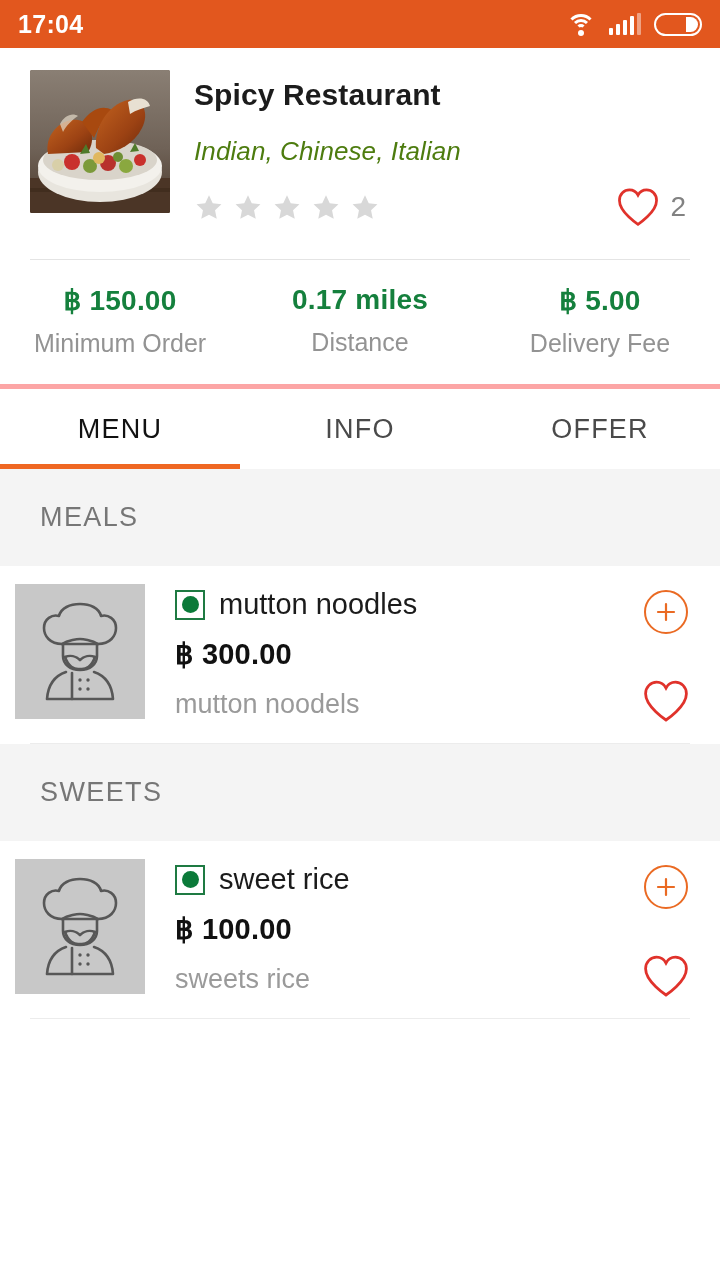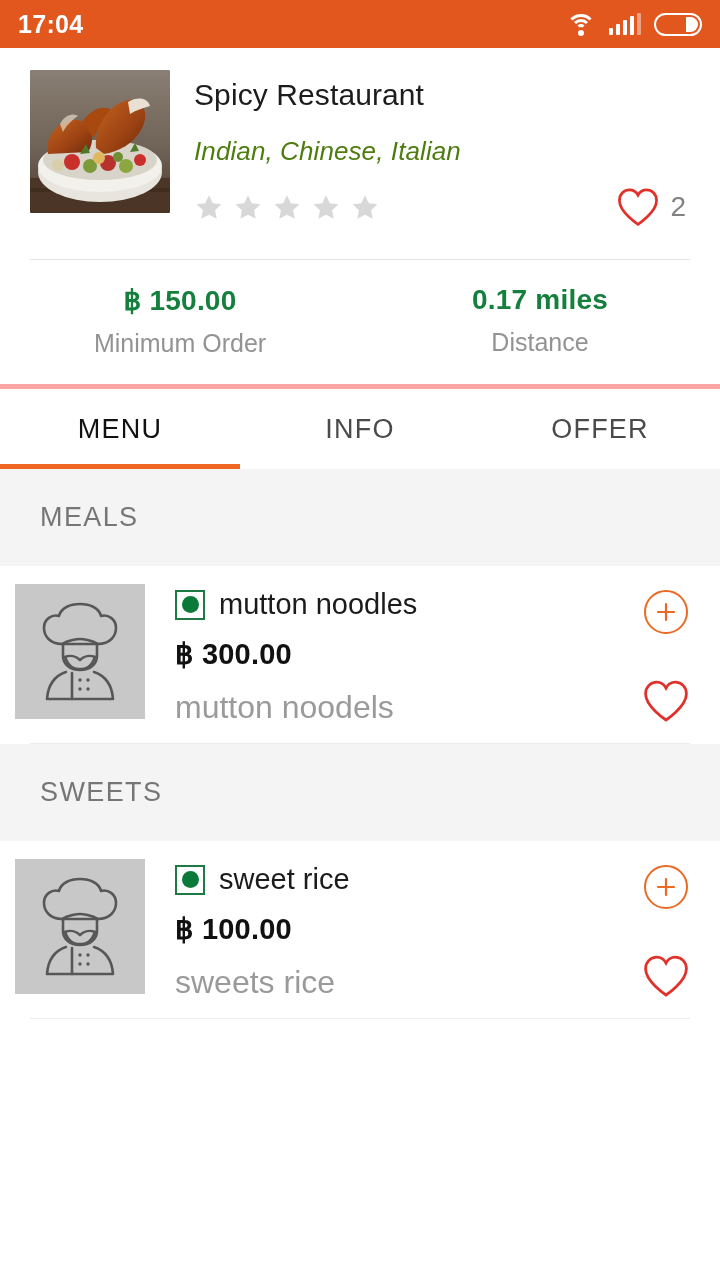--- a/index.html
+++ b/index.html
@@ -60,21 +60,21 @@
   .table-btn{ margin-left:auto; width:58px; height:58px; display:flex;
               align-items:center; justify-content:center; cursor:pointer; }
 
   
   .rest{ display:flex; padding:22px 30px 0 30px; }
   .rest-thumb{
     width:140px; height:143px; flex:0 0 140px; border-radius:2px;
     overflow:hidden; position:relative; background:#6d5b4c;
   }
   .rest-info{ flex:1; padding-left:24px; position:relative; }
-  .rest-name{ font-size:30px; color:#1c1c1c; font-weight:400; margin-top:8px; letter-spacing:.1px; }
+  .rest-name{ font-size:30px; color:#1c1c1c; font-weight:700; margin-top:8px; letter-spacing:.1px; }
   .rest-cuisine{ font-size:26px; color:#4d7c0f; font-style:italic; margin-top:24px; letter-spacing:.1px; }
   .rest-bottom{ display:flex; align-items:center; margin-top:20px; }
   .stars{ display:flex; gap:9px; }
   .star{ width:30px; height:29px; display:block; }
   .fav{ margin-left:auto; display:flex; align-items:center; gap:10px;
         margin-right:4px; cursor:pointer; }
   .fav-count{ font-size:28px; color:#828282; }
 
   .divider{ height:1px; background:#e4e4e4; margin:32px 30px 0 30px; }
 
@@ -100,21 +100,21 @@
   .item{ display:flex; padding:18px 0 0 5px; background:#fff; position:relative; }
   .item-thumb{ width:130px; height:135px; flex:0 0 130px; margin-left:10px;
                background:#c8c8c8; display:flex; align-items:center; justify-content:center; }
   .item-body{ flex:1; padding-left:30px; padding-top:4px; }
   .item-name-row{ display:flex; align-items:center; gap:14px; }
   .veg{ width:30px; height:30px; border:2.5px solid #1e7a42; display:flex;
         align-items:center; justify-content:center; flex:0 0 30px; }
   .veg i{ width:17px; height:17px; border-radius:50%; background:#0b7a39; display:block; }
   .item-name{ font-size:29px; color:#1b1b1b; }
   .item-price{ font-size:29px; color:#111; font-weight:700; margin-top:16px; letter-spacing:.2px; }
-  .item-desc{ font-size:32px; color:#9a9a9a; margin-top:18px; }
+  .item-desc{ font-size:27px; color:#9a9a9a; margin-top:18px; }
   .item-actions{ width:108px; flex:0 0 108px; display:flex; flex-direction:column;
                  align-items:center; padding-top:6px; }
   .add-btn{ width:44px; height:44px; border:2px solid #ea6a23; border-radius:50%;
             display:flex; align-items:center; justify-content:center; cursor:pointer; }
   .add-btn:before{ content:""; position:absolute; }
   .heart-btn{ margin-top:45px; cursor:pointer; }
   .item-divider{ height:1px; background:#ececec; margin:16px 30px 0 30px; }
 </style>
 </head>
 <body>
@@ -221,20 +221,24 @@
 
   <div class="stats">
     <div class="stat">
       <div class="stat-val">฿ 150.00</div>
       <div class="stat-lbl">Minimum Order</div>
     </div>
     <div class="stat">
       <div class="stat-val">0.17 miles</div>
       <div class="stat-lbl">Distance</div>
     </div>
+    <div class="stat">
+      <div class="stat-val">฿ 5.00</div>
+      <div class="stat-lbl">Delivery Fee</div>
+    </div>
   </div>
 
   <div class="tabs">
     <div class="tab active">MENU</div>
     <div class="tab">INFO</div>
     <div class="tab">OFFER</div>
   </div>
 
   <div class="section-head">
     <div class="section-title">MEALS</div>

